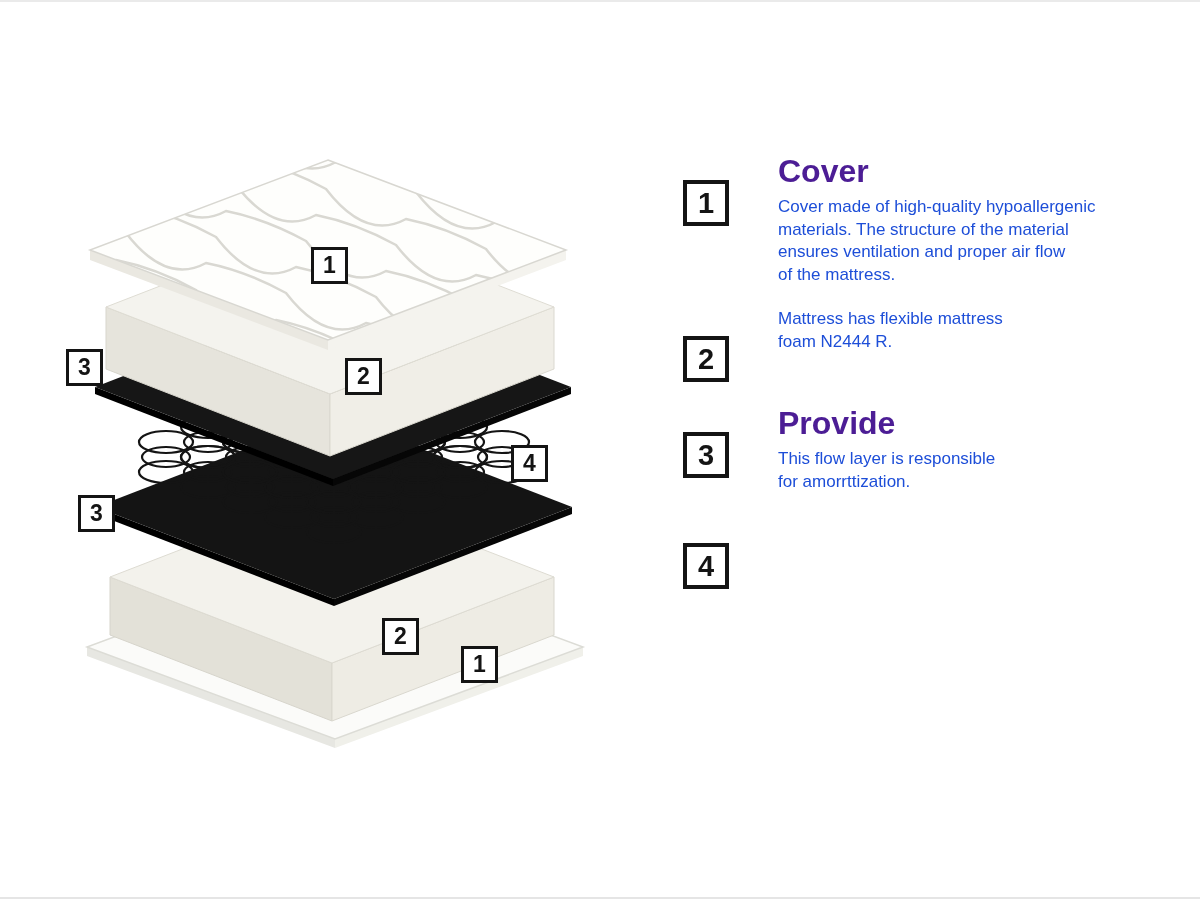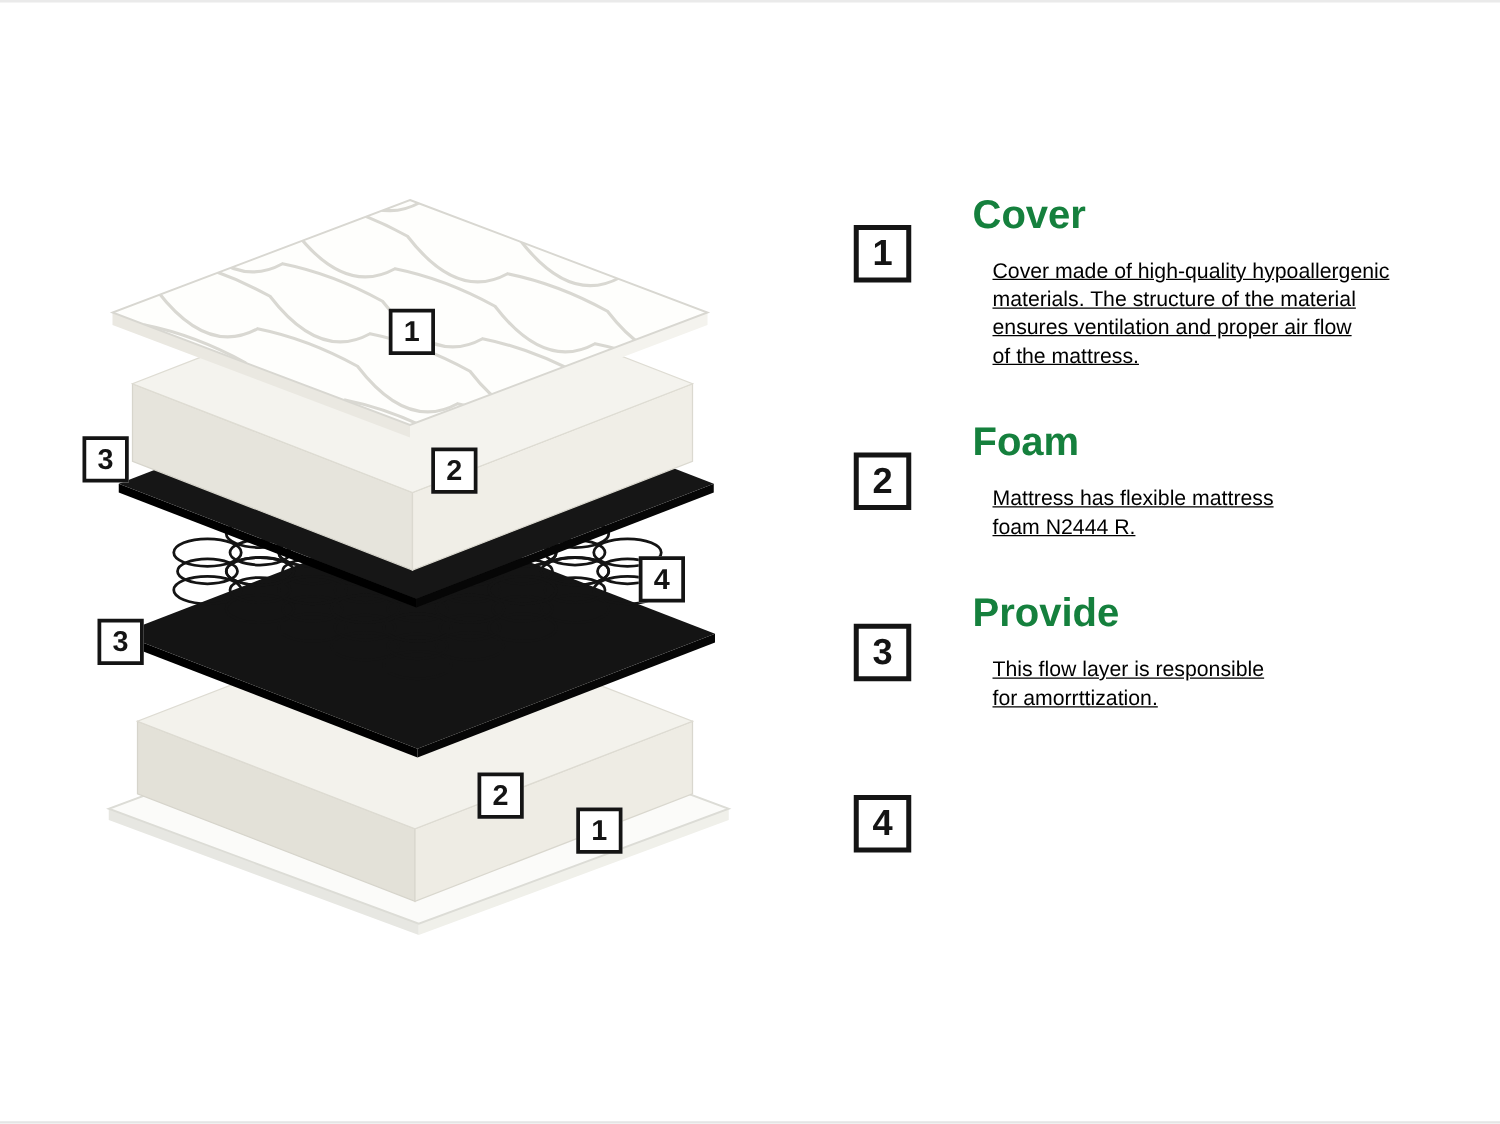--- a/index.html
+++ b/index.html
@@ -52,29 +52,28 @@
     margin-top:28px;
     display:flex;align-items:center;justify-content:center;
     font-size:29px;font-weight:700;color:#141414;
     line-height:1;
   }
   .legend-text h2{
     margin:0 0 6px 0;
     font-size:32px;
     line-height:38px;
     font-weight:700;
-    color:#15803d;
+    color:#4c1d95;
   }
   .legend-text p{
-    margin:16px;
+    margin:0;
     font-size:17px;
     line-height:22.5px;
-    color:#000000;
+    color:#1d4ed8;
     white-space:pre-line;
-    text-decoration:underline;
   }
 </style>
 </head>
 <body>
 
 <div class="page">
 
   <svg class="mattress" width="660" height="899" viewBox="0 0 660 899">
     <defs>
       <clipPath id="coverTopClip">
@@ -200,21 +199,20 @@
 ensures ventilation and proper air flow
 of the mattress.</p>
       </div>
     </div>
 
     <div class="legend-item">
       <div class="num-box">
         <span>2</span>
       </div>
       <div class="legend-text">
-        <h2>Foam</h2>
         <p>Mattress has flexible mattress
 foam N2444 R.</p>
       </div>
     </div>
 
     <div class="legend-item">
       <div class="num-box">
         <span>3</span>
       </div>
       <div class="legend-text">

